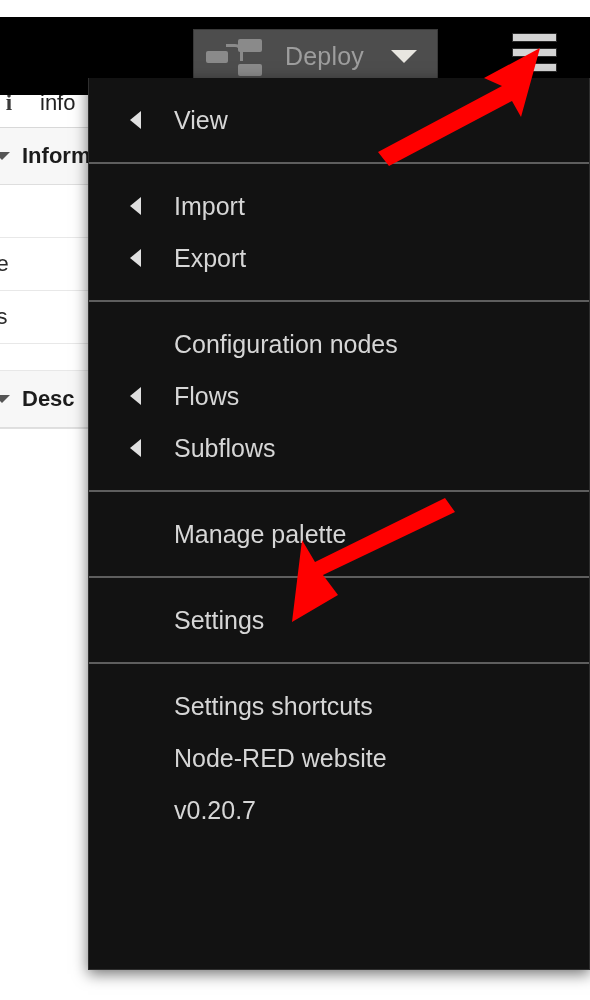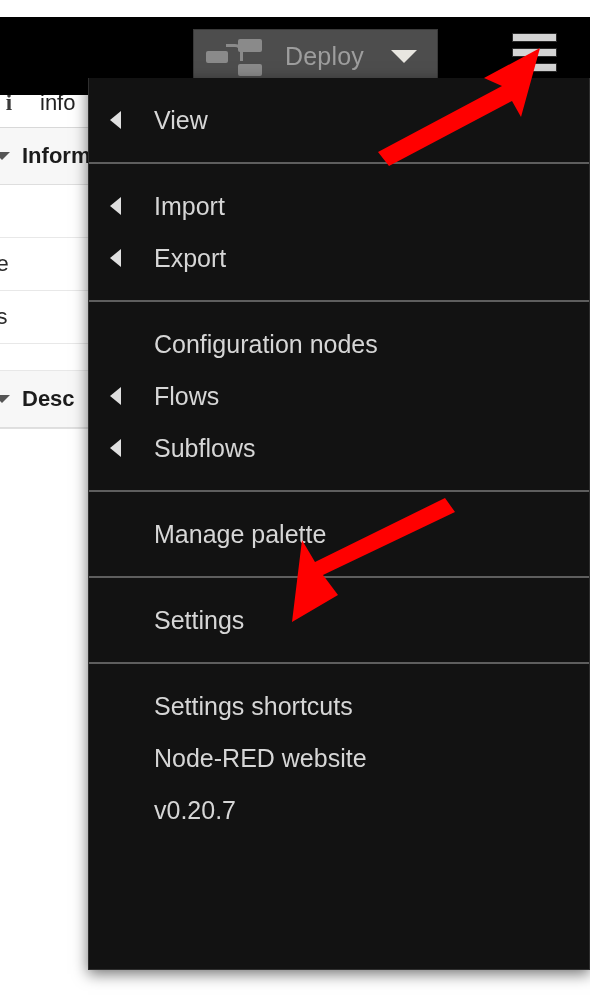--- a/index.html
+++ b/index.html
@@ -201,20 +201,21 @@
     border-top: 2px solid #5e5e5e;
   }
   .menu-item {
     height: 52px;
     display: flex;
     align-items: center;
     color: #d6d6d6;
     font-size: 25px;
     cursor: pointer;
     position: relative;
+    margin-left: 20px;
   }
   .menu-item .sub-caret {
     width: 0; height: 0;
     border-top: 9px solid transparent;
     border-bottom: 9px solid transparent;
     border-right: 11px solid #e0e0e0;
     position: absolute;
     left: 21px;
   }
   .menu-item .mi-label {

